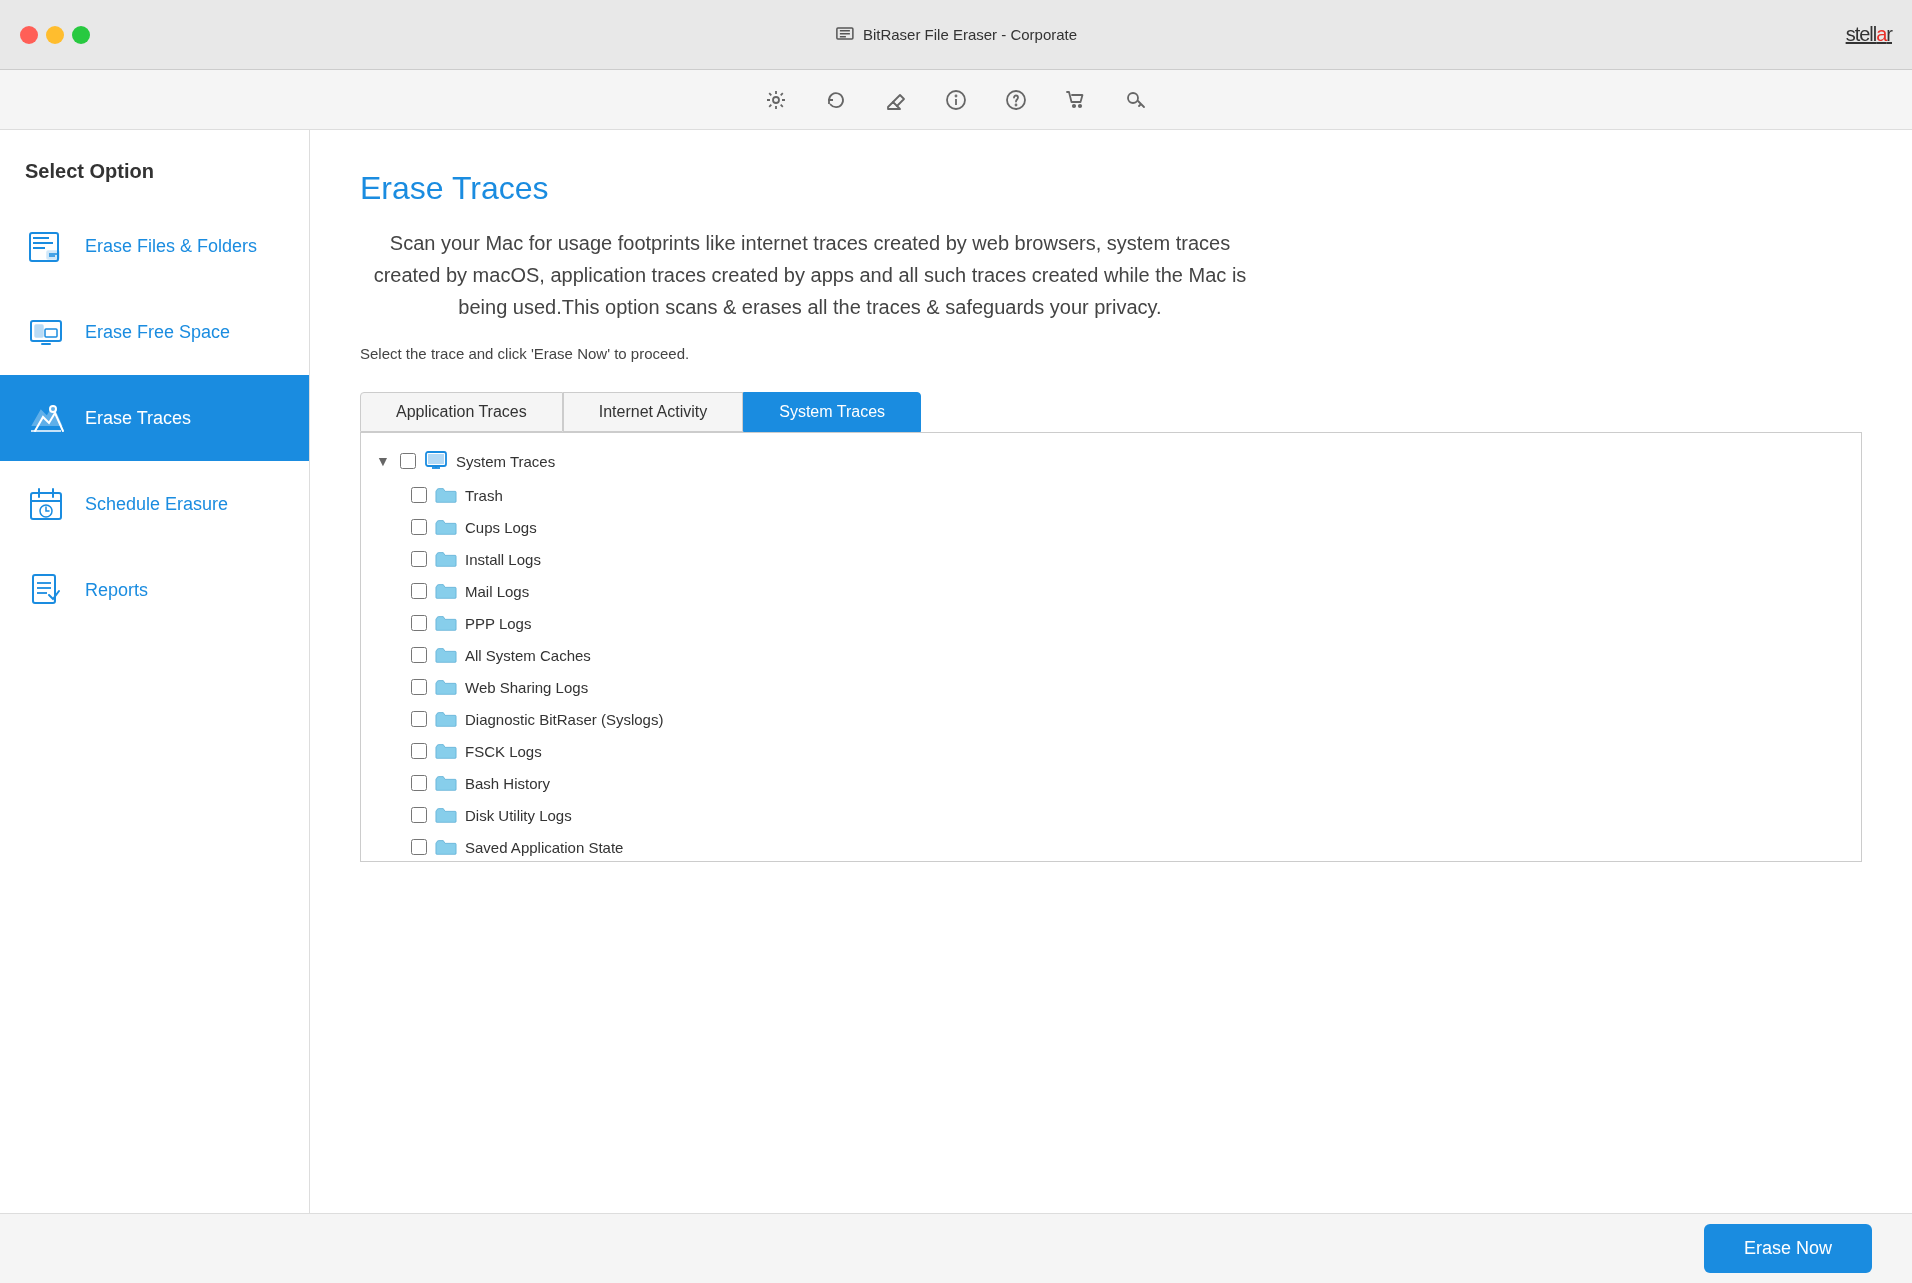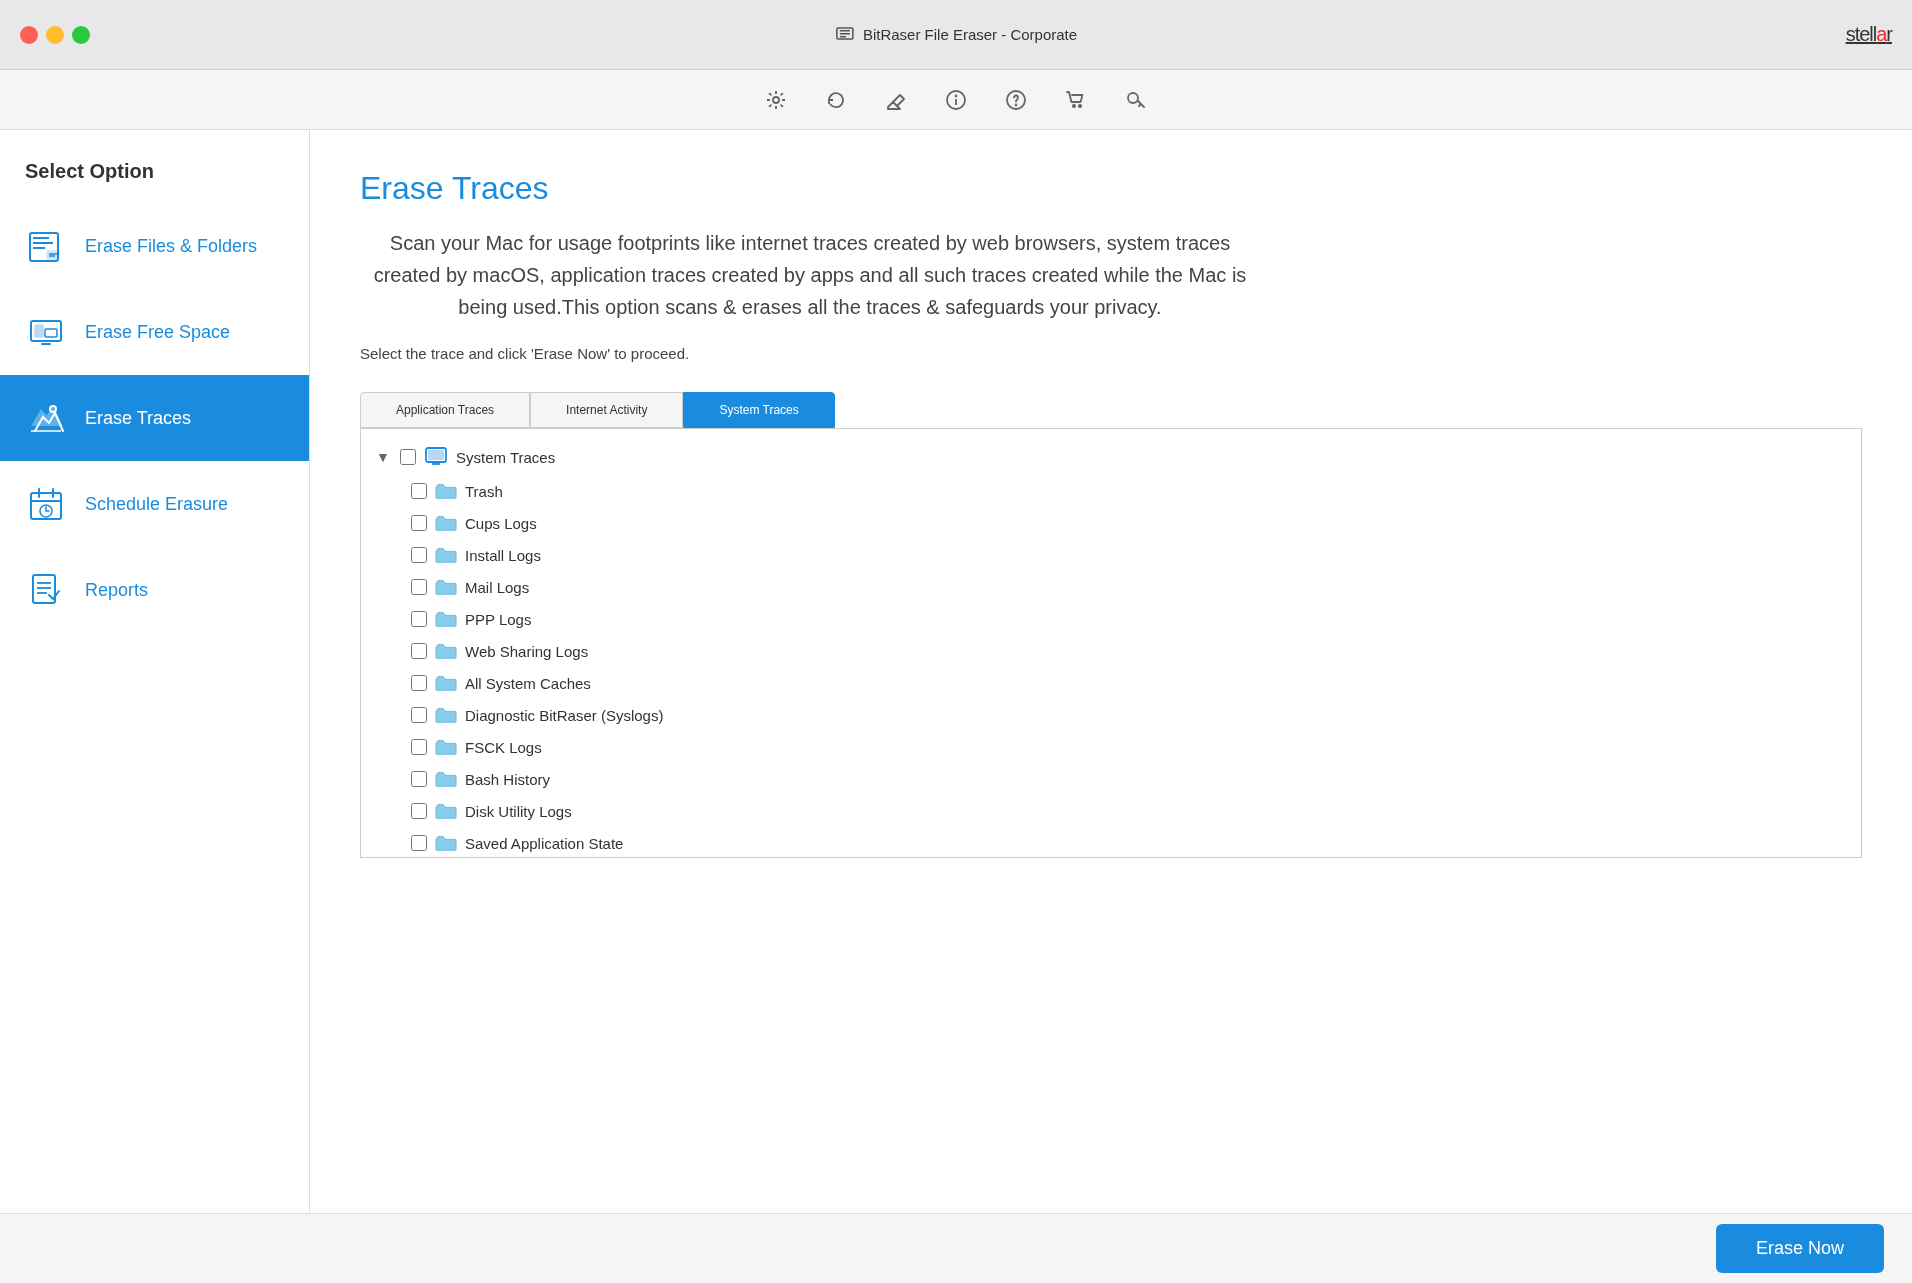--- a/index.html
+++ b/index.html
@@ -161,21 +161,21 @@
     }
 
     
     .tabs {
       display: flex;
       border-bottom: none;
       margin-bottom: 0;
     }
     .tab {
       padding: 10px 35px;
-      font-size: 12px;
+      font-size: 16px;
       font-weight: 500;
       cursor: pointer;
       border: 1px solid #ccc;
       background: #f5f5f5;
       color: #333;
     }
     .tab.active {
       background: #1a8ce0;
       color: #fff;
       border-color: #1a8ce0;
@@ -229,21 +229,21 @@
     }
 
     
     .bottom-bar {
       height: 70px;
       background: #f5f5f5;
       border-top: 1px solid #ddd;
       display: flex;
       align-items: center;
       justify-content: flex-end;
-      padding: 0 28px;
+      padding: 0 40px;
     }
     .erase-now-btn {
       background: #1a8ce0;
       color: #fff;
       border: none;
       padding: 14px 40px;
       font-size: 18px;
       border-radius: 6px;
       cursor: pointer;
       font-weight: 500;
@@ -441,28 +441,28 @@
     <svg class="folder-icon-svg" viewBox="0 0 24 18" fill="none">
       <path d="M2 4 Q2 2 4 2 L9 2 L11 5 L22 5 Q23 5 23 6 L23 16 Q23 17 22 17 L2 17 Q1 17 1 16 L1 5 Q1 4 2 4Z" fill="#87ceeb" stroke="#5badd4" stroke-width="0.8"></path>
     </svg>
     <span>PPP Logs</span>
   </div>
           <div class="tree-item">
     <input type="checkbox" class="tree-checkbox" style="">
     <svg class="folder-icon-svg" viewBox="0 0 24 18" fill="none">
       <path d="M2 4 Q2 2 4 2 L9 2 L11 5 L22 5 Q23 5 23 6 L23 16 Q23 17 22 17 L2 17 Q1 17 1 16 L1 5 Q1 4 2 4Z" fill="#87ceeb" stroke="#5badd4" stroke-width="0.8"></path>
     </svg>
+    <span>All System Caches</span>
+  </div>
+          <div class="tree-item">
+    <input type="checkbox" class="tree-checkbox" style="">
+    <svg class="folder-icon-svg" viewBox="0 0 24 18" fill="none">
+      <path d="M2 4 Q2 2 4 2 L9 2 L11 5 L22 5 Q23 5 23 6 L23 16 Q23 17 22 17 L2 17 Q1 17 1 16 L1 5 Q1 4 2 4Z" fill="#87ceeb" stroke="#5badd4" stroke-width="0.8"></path>
+    </svg>
     <span>Web Sharing Logs</span>
-  </div>
-          <div class="tree-item">
-    <input type="checkbox" class="tree-checkbox" style="">
-    <svg class="folder-icon-svg" viewBox="0 0 24 18" fill="none">
-      <path d="M2 4 Q2 2 4 2 L9 2 L11 5 L22 5 Q23 5 23 6 L23 16 Q23 17 22 17 L2 17 Q1 17 1 16 L1 5 Q1 4 2 4Z" fill="#87ceeb" stroke="#5badd4" stroke-width="0.8"></path>
-    </svg>
-    <span>All System Caches</span>
   </div>
           <div class="tree-item">
     <input type="checkbox" class="tree-checkbox" style="">
     <svg class="folder-icon-svg" viewBox="0 0 24 18" fill="none">
       <path d="M2 4 Q2 2 4 2 L9 2 L11 5 L22 5 Q23 5 23 6 L23 16 Q23 17 22 17 L2 17 Q1 17 1 16 L1 5 Q1 4 2 4Z" fill="#87ceeb" stroke="#5badd4" stroke-width="0.8"></path>
     </svg>
     <span>Diagnostic BitRaser (Syslogs)</span>
   </div>
           <div class="tree-item">
     <input type="checkbox" class="tree-checkbox" style="">

